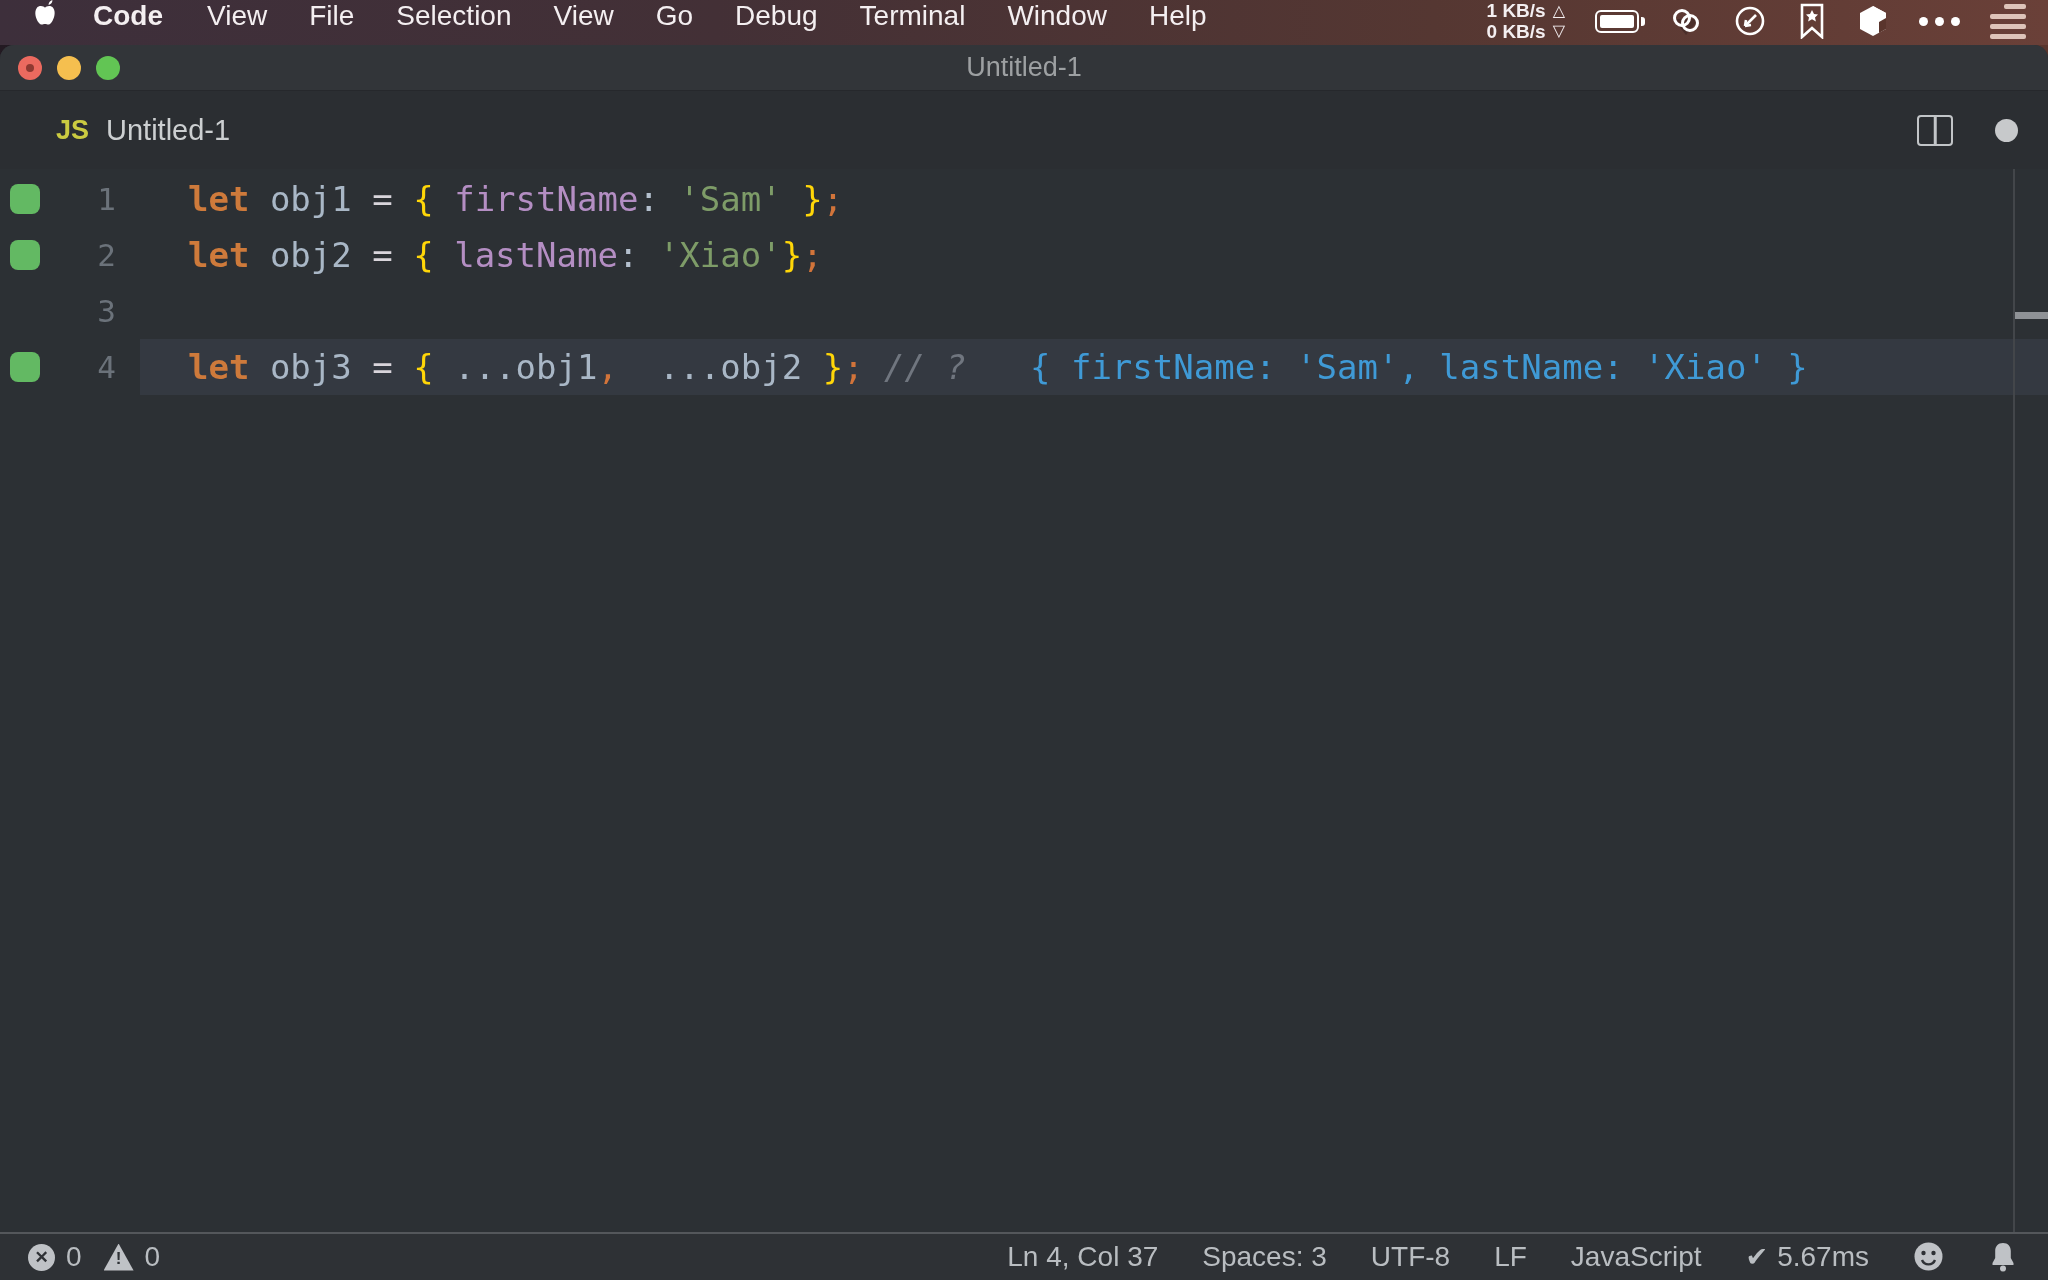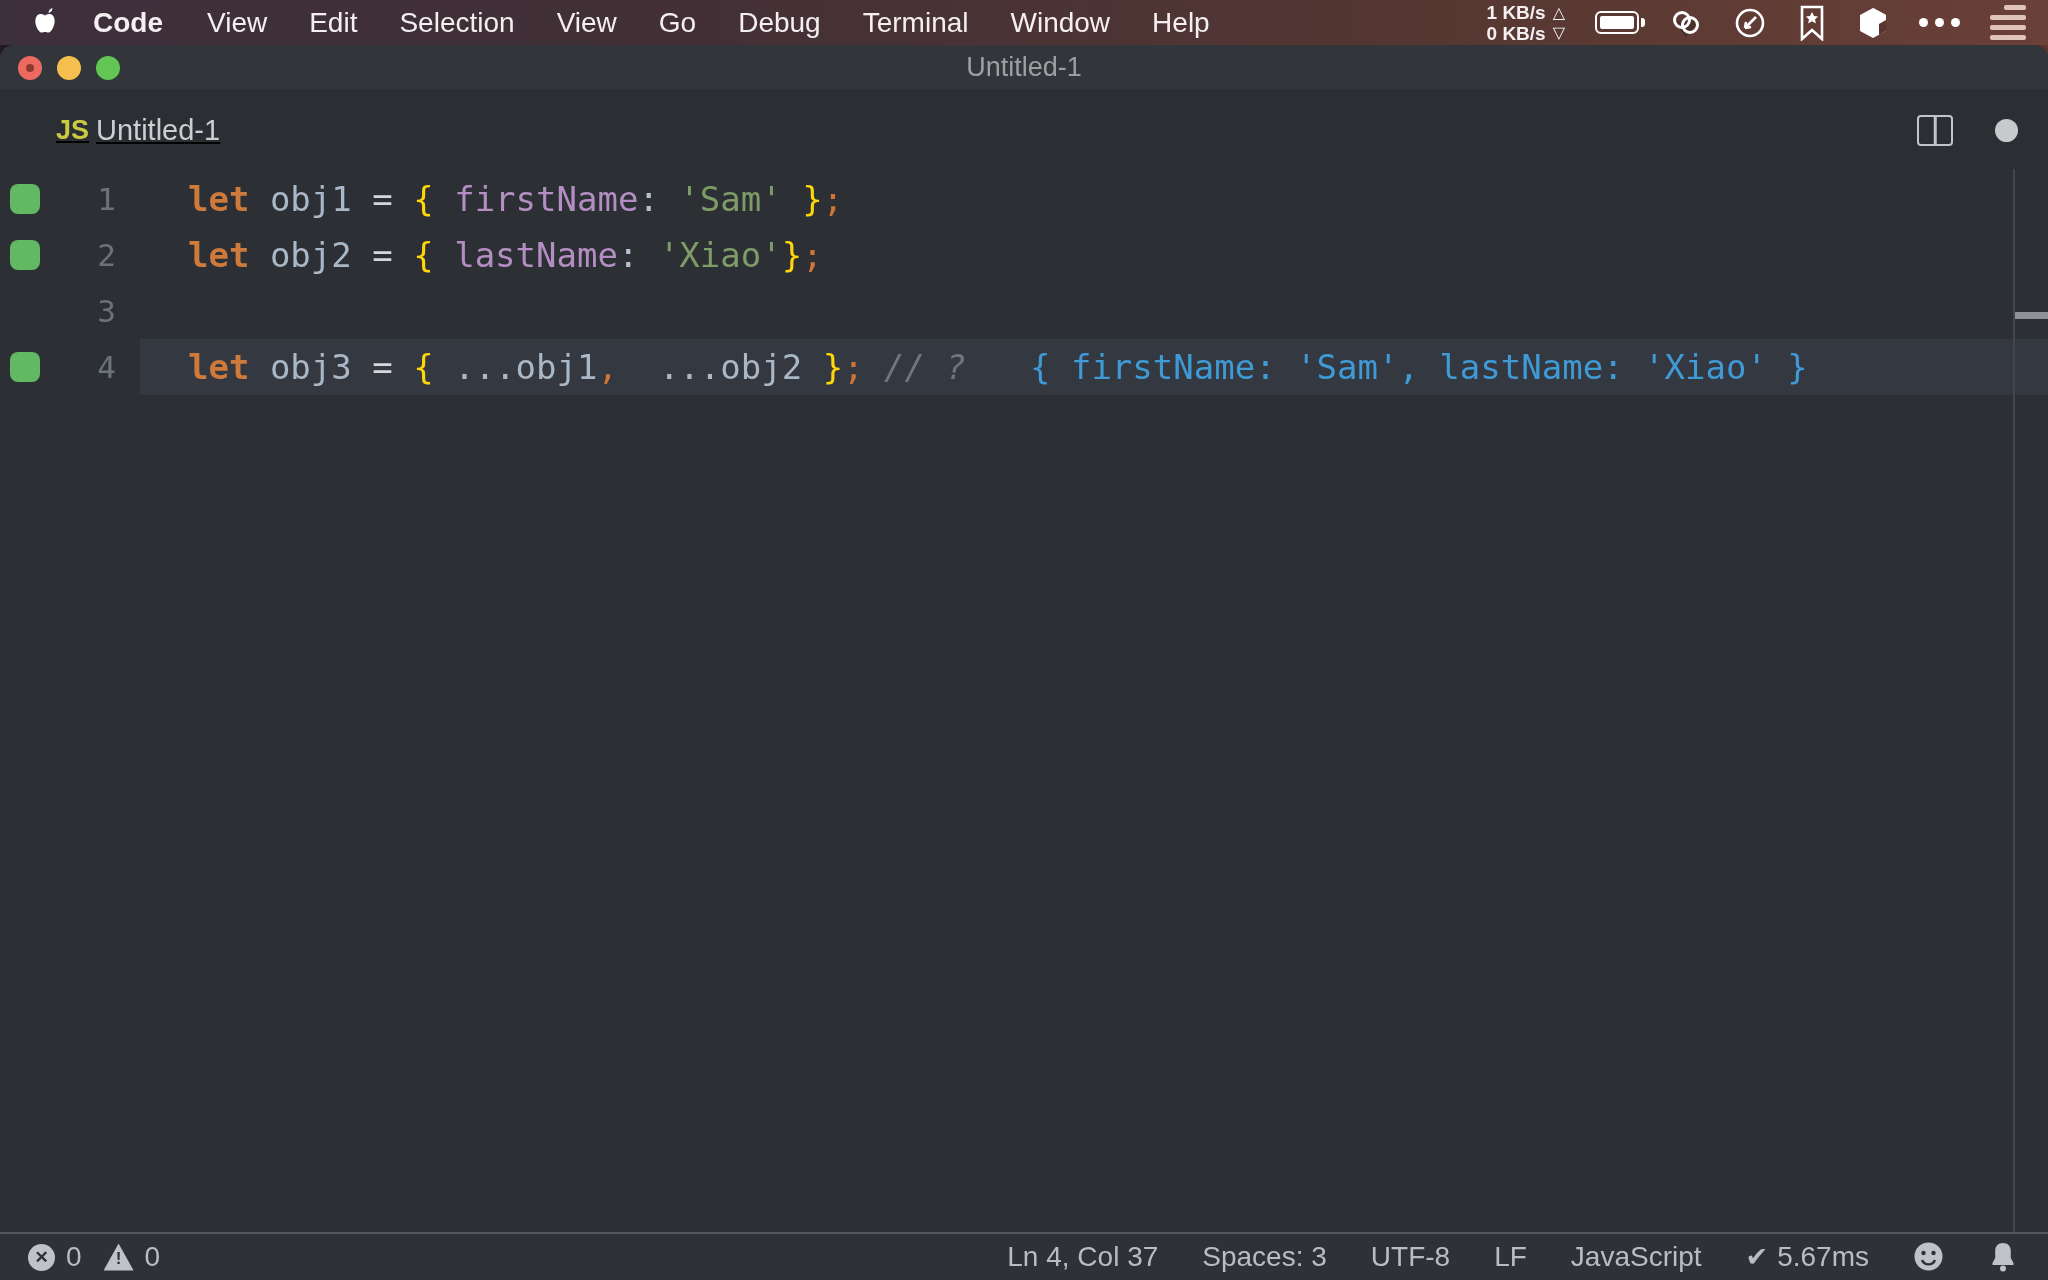--- a/index.html
+++ b/index.html
@@ -1,21 +1,21 @@
 <!DOCTYPE html>
 <html style="--coverage-green: #63b963; --quokka-blue: #3f9ad6; --js-icon-yellow: #cbcb41; --keyword-orange: #ce7a3b; --brace-gold: #ffd608; --property-purple: #b48ec3; --string-green: #7e9c68; --punct-orange: #d2743a; --variable-gray: #a9b7c6; --traffic-red: #ec6a5f; --traffic-yellow: #f5bf4f; --traffic-green: #62c554;"><head>
 <meta charset="utf-8">
 <style>
   * { margin:0; padding:0; box-sizing:border-box; }
   html,body { width:2048px; height:1280px; overflow:hidden;
     font-family:"Liberation Sans", sans-serif;
     background:linear-gradient(90deg,#231a22 0%, #3a2730 50%, #5a352d 100%); }
 
   
-  .menubar { height:45px; display:flex; align-items:center;
+  .menubar { height:45px; display:flex; align-items:flex-start;
     background:linear-gradient(90deg,#3d2f3b 0%, #433036 35%, #553732 70%, #6a4038 100%);
     color:#f4eff1; font-size:28px; }
   .apple-wrap { padding:0 12px 0 32px; display:flex; align-items:center; }
   .menu-item { padding:0 21px; }
   .menu-item.app-name { font-weight:bold; padding:0 23px; }
   .menu-right { margin-left:auto; display:flex; align-items:center; gap:30px; padding-right:22px; }
   .net { display:flex; align-items:center; gap:7px; }
   .net-text { display:flex; flex-direction:column; align-items:flex-end;
     font-size:19px; line-height:21px; font-weight:bold; }
   .net-arrows { display:flex; flex-direction:column; font-size:16px; line-height:20px; color:#f4eff1; }
@@ -40,21 +40,21 @@
   .traffic { display:flex; gap:15px; padding-left:18px; }
   .tl { width:24px; height:24px; border-radius:50%; position:relative; }
   .tl.red { background:var(--traffic-red,#ec6a5f); }
   .tl.red::after { content:""; position:absolute; left:8px; top:8px; width:8px; height:8px; border-radius:50%; background:#8f3931; }
   .tl.yellow { background:var(--traffic-yellow,#f5bf4f); }
   .tl.green { background:var(--traffic-green,#62c554); }
   .win-title { position:absolute; left:0; right:0; text-align:center; color:#9da0a2; font-size:27px; }
 
   
   .tabbar { height:78px; background:#2b2e32; display:flex; align-items:center; }
-  .tab { display:flex; align-items:center; gap:7px; padding-left:56px; height:100%;text-decoration:underline; }
+  .tab { display:flex; align-items:center; gap:17px; padding-left:56px; height:100%; }
   .js-badge { color:var(--js-icon-yellow,#cbcb41); font-weight:bold; font-size:27px; font-family:"Liberation Sans",sans-serif; }
   .tab-label { color:#cccfd1; font-size:29px; }
   .tab-actions { margin-left:auto; display:flex; align-items:center; gap:42px; padding-right:30px; }
   .split-icon { width:36px; height:31px; border:2.5px solid #c2c5c8; border-radius:4px; position:relative; }
   .split-icon::after { content:""; position:absolute; left:50%; top:0; bottom:0; width:2.5px; background:#c2c5c8; transform:translateX(-50%); }
   .dirty-dot { width:23px; height:23px; border-radius:50%; background:#c7c9cb; }
 
   
   .editor { height:1063px; background:#2c3034; position:relative; padding-top:2px;
     font-family:"DejaVu Sans Mono", monospace; }
@@ -97,21 +97,21 @@
 
 <div class="menubar">
   <span class="apple-wrap">
     <svg width="26" height="30" viewBox="0 0 24 28">
       <path fill="#ffffff" d="M15.3 4.6c0-2.2 1.6-4 3.6-4.6.2 2.3-1.4 4.3-3.6 4.6z"></path>
       <path fill="#ffffff" d="M12 7.2c1.2-1.6 5.6-2.6 7.8.4 2.4 3.3 1 9.6-1.8 13.3-1.6 2.2-3.2 2.3-4.3 1.8-1.1-.5-2.3-.5-3.4 0-1.1.5-2.7.4-4.3-1.8C3.2 17.2 1.8 10.9 4.2 7.6c2.2-3 6.6-2 7.8-.4z"></path>
     </svg>
   </span>
   <span class="menu-item app-name">Code</span>
   <span class="menu-item">View</span>
-  <span class="menu-item">Edit</span>
+  <span class="menu-item">File</span>
   <span class="menu-item">Selection</span>
   <span class="menu-item">View</span>
   <span class="menu-item">Go</span>
   <span class="menu-item">Debug</span>
   <span class="menu-item">Terminal</span>
   <span class="menu-item">Window</span>
   <span class="menu-item">Help</span>
 
   <div class="menu-right">
     <div class="net">

